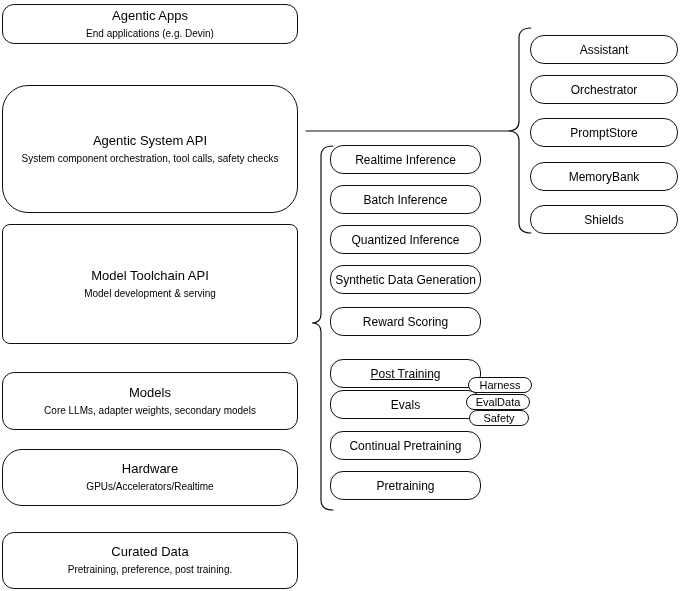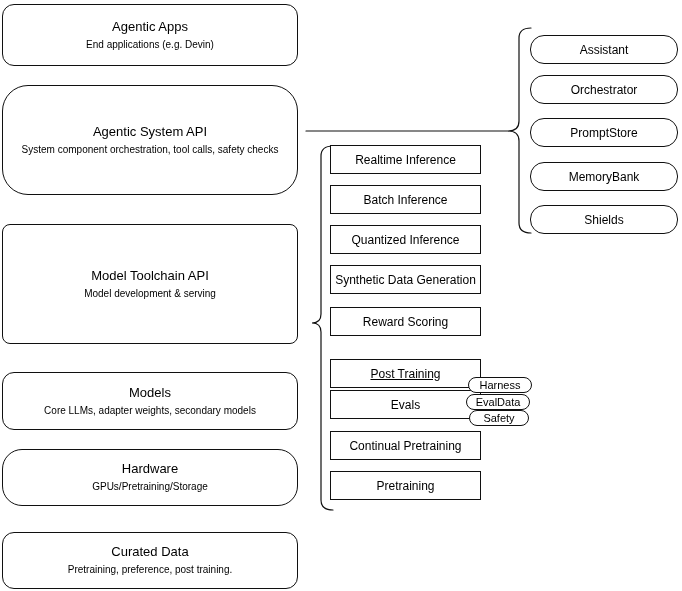--- a/index.html
+++ b/index.html
@@ -22,21 +22,21 @@
     align-items: center;
     justify-content: center;
     text-align: center;
     z-index: 2;
   }
   .lbox { left: 2px; width: 296px; }
   .btitle { font-size: 13px; line-height: 1.15; white-space: nowrap; }
   .bsub   { font-size: 10px; line-height: 1.15; margin-top: 4px; white-space: nowrap; }
   .mbox {
     left: 330px; width: 151px; height: 29px;
-    border-radius: 0; font-size: 12px; white-space: nowrap;
+    border-radius: 13px; font-size: 12px; white-space: nowrap;
   }
   .rbox {
     left: 530px; width: 148px; height: 29px;
     border-radius: 14px; font-size: 12px; white-space: nowrap;
   }
   .pill {
     position: absolute;
     background: #ffffff;
     border: 1px solid #101010;
     border-radius: 8px;
@@ -70,43 +70,43 @@
 
   <svg class="connectors" viewBox="0 0 682 591" xmlns="http://www.w3.org/2000/svg">
 
     <path d="M 306 131 L 508 131"></path>
 
     <path d="M 531 28 Q 519 28 519 38 L 519 121 Q 519 131 508 131 Q 519 131 519 141 L 519 223 Q 519 233 531 233"></path>
 
     <path d="M 333 146 Q 321 146 321 156 L 321 314 Q 321 323 312 323 Q 321 323 321 332 L 321 500 Q 321 510 333 510"></path>
   </svg>
 
-  <div class="box lbox" style="top:4px; height:62px; border-radius:12px;">
+  <div class="box lbox" style="top:4px; height:40px; border-radius:12px;">
     <div class="btitle">Agentic Apps</div>
     <div class="bsub">End applications (e.g. Devin)</div>
   </div>
 
-  <div class="box lbox" style="top:85px; height:110px; border-radius:26px;">
+  <div class="box lbox" style="top:85px; height:128px; border-radius:26px;">
     <div class="btitle">Agentic System API</div>
     <div class="bsub">System component orchestration, tool calls, safety checks</div>
   </div>
 
   <div class="box lbox" style="top:224px; height:120px; border-radius:8px;">
     <div class="btitle">Model Toolchain API</div>
     <div class="bsub">Model development &amp; serving</div>
   </div>
 
   <div class="box lbox" style="top:372px; height:58px; border-radius:12px;">
     <div class="btitle">Models</div>
     <div class="bsub">Core LLMs, adapter weights, secondary models</div>
   </div>
 
   <div class="box lbox" style="top:449px; height:57px; border-radius:20px;">
     <div class="btitle">Hardware</div>
-    <div class="bsub">GPUs/Pretraining/Storage</div>
+    <div class="bsub">GPUs/Accelerators/Realtime</div>
   </div>
 
   <div class="box lbox" style="top:532px; height:57px; border-radius:12px;">
     <div class="btitle">Curated Data</div>
     <div class="bsub">Pretraining, preference, post training.</div>
   </div>
 
   <div class="box mbox" style="top:145px;">Realtime Inference</div>
   <div class="box mbox" style="top:185px;">Batch Inference</div>
   <div class="box mbox" style="top:225px;">Quantized Inference</div>

